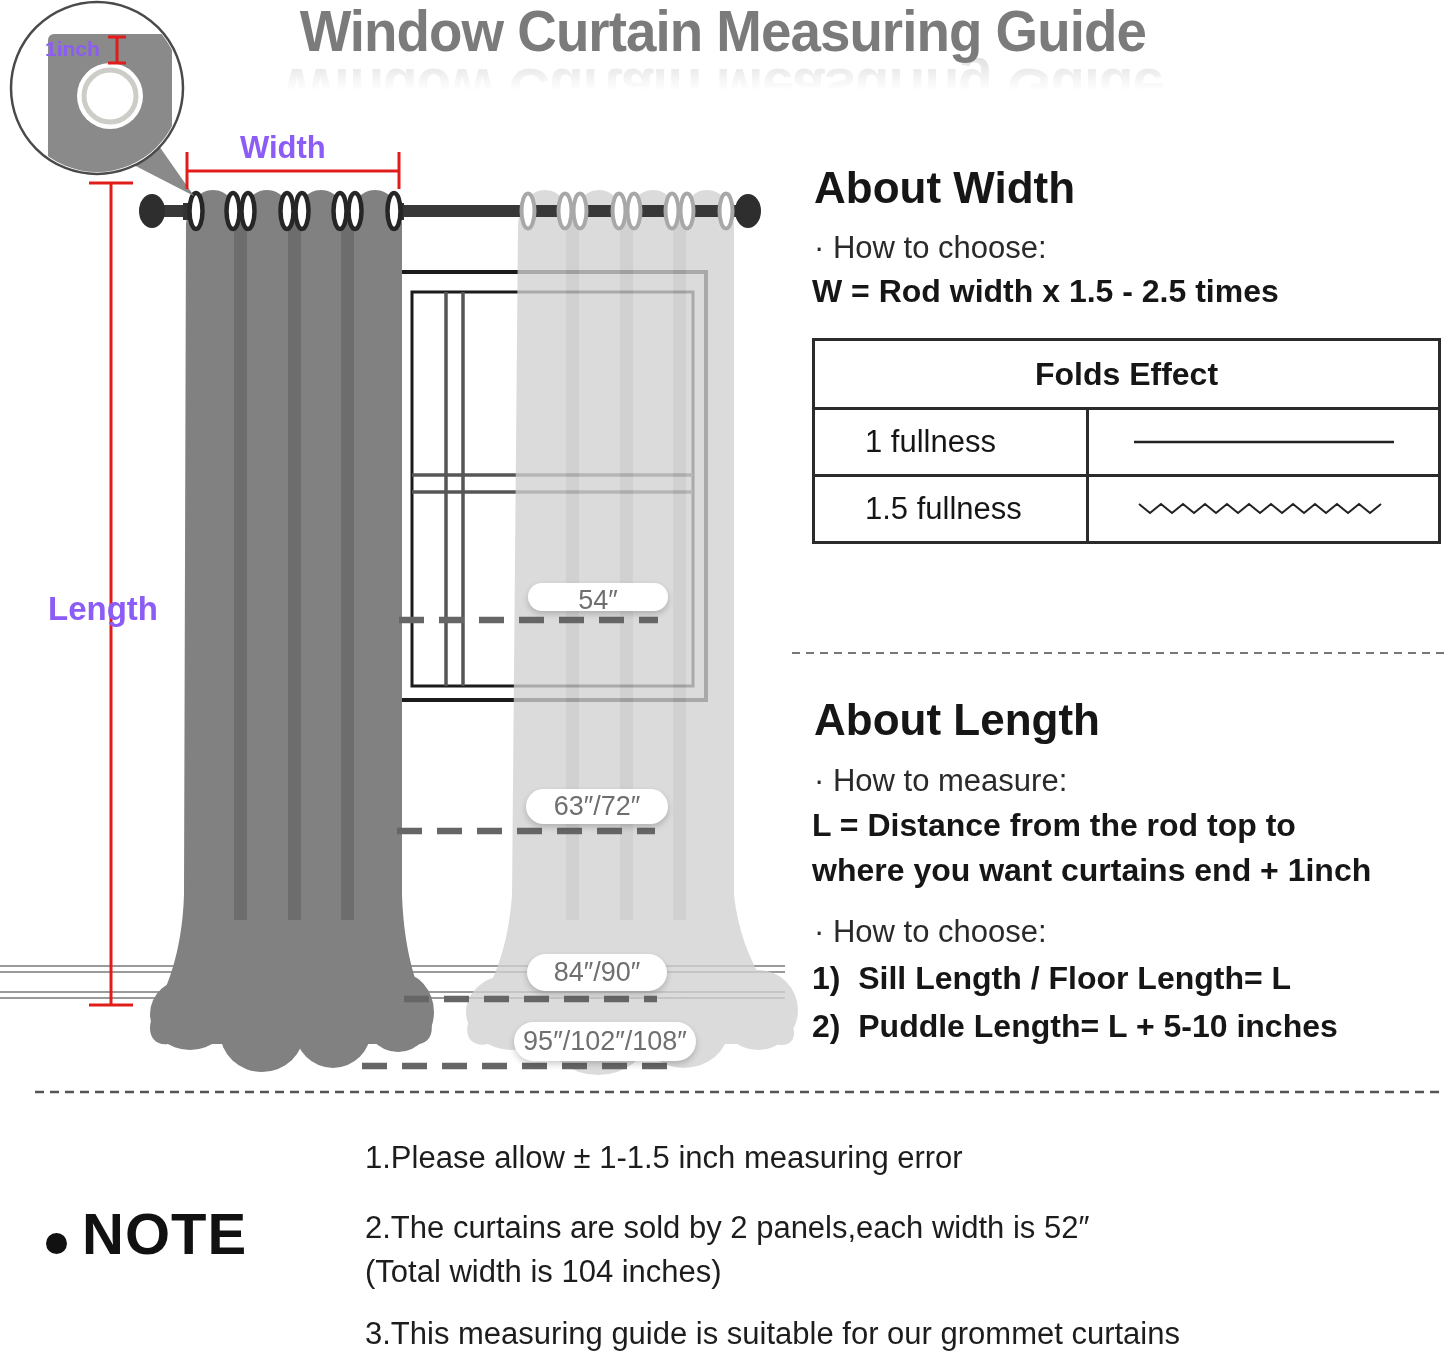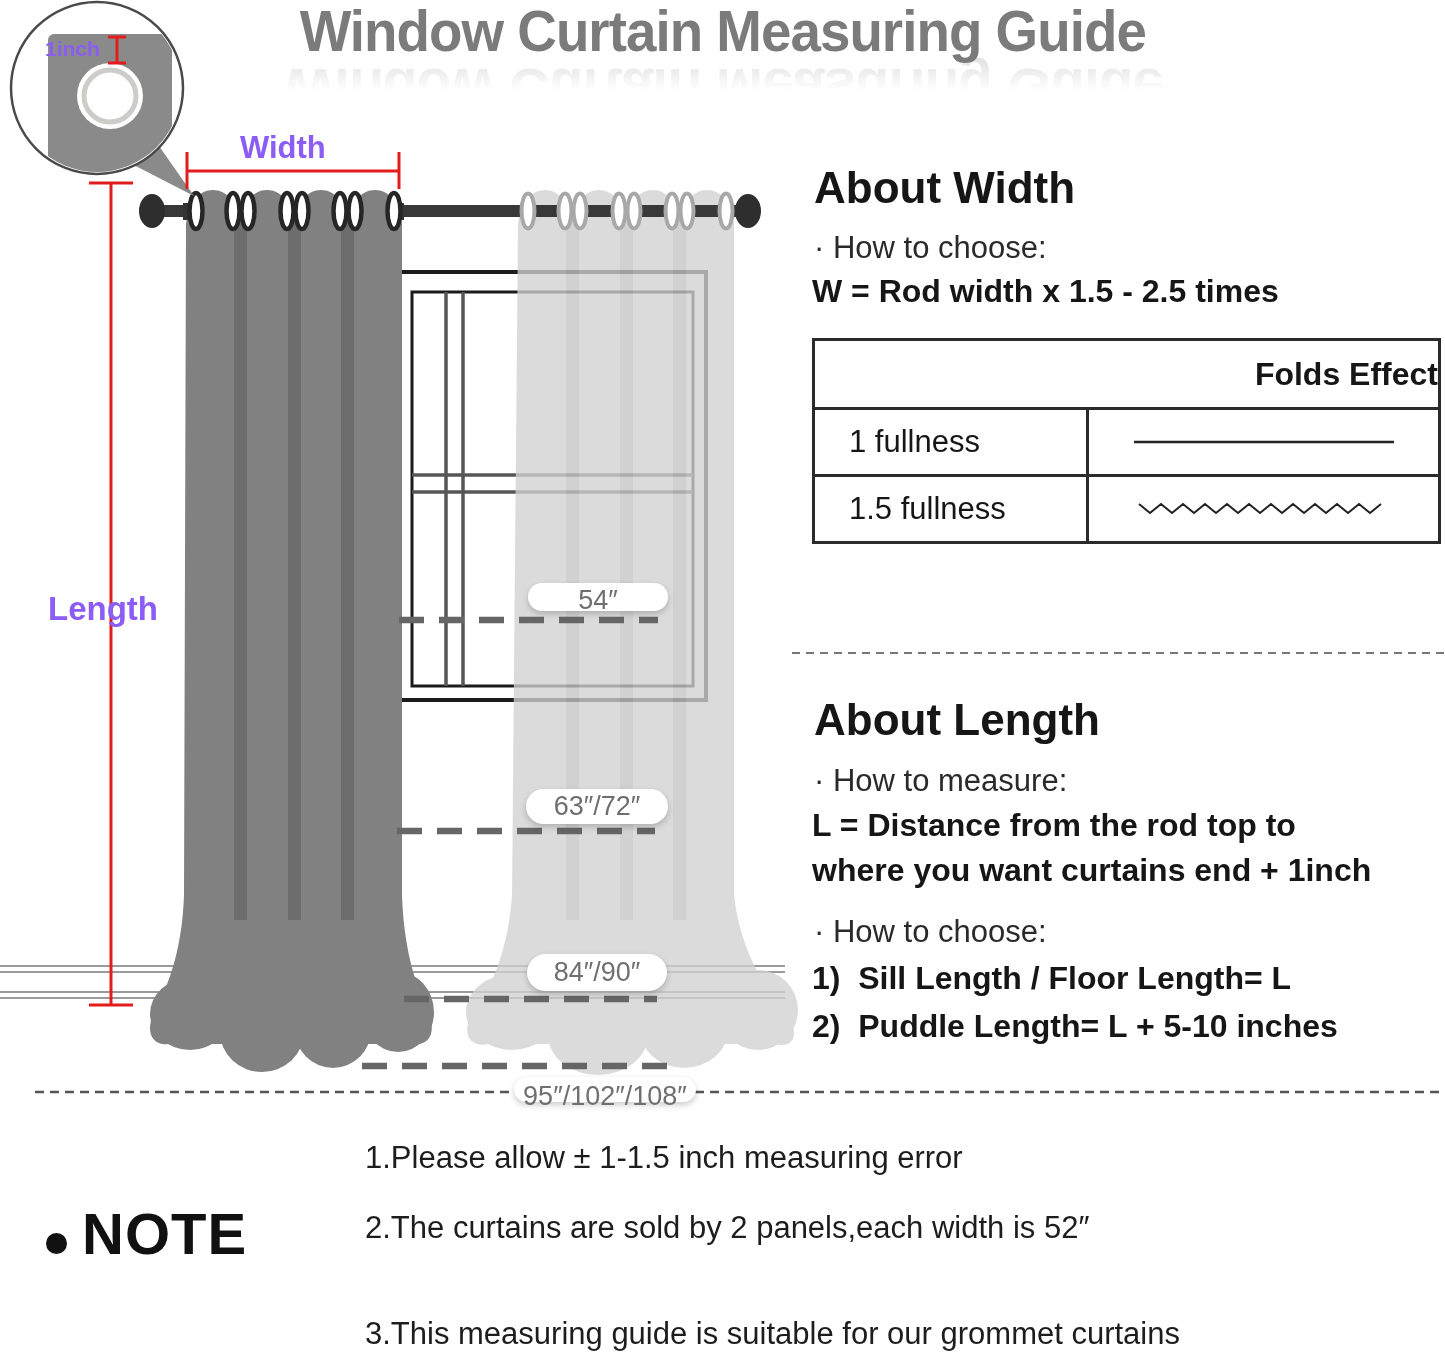--- a/index.html
+++ b/index.html
@@ -22,34 +22,34 @@
   .w-label{left:240px;top:130px;width:120px;text-align:left;font-size:31px;}
   .l-label{left:48px;top:590px;font-size:33px;}
   .inch-label{left:45px;top:37px;font-size:21px;}
 
   
   .pill{position:absolute;z-index:3;background:#fff;border-radius:20px;color:#6f6f6f;
     font-size:27px;text-align:center;box-shadow:0 3px 6px rgba(0,0,0,.20);}
   .pill-54{left:528px;top:583px;width:140px;height:28px;line-height:35px;}
   .pill-63{left:526px;top:789px;width:142px;height:35px;line-height:35px;}
   .pill-84{left:527px;top:954px;width:140px;height:37px;line-height:37px;}
-  .pill-95{left:514px;top:1077px;width:182px;height:25px;line-height:39px;}
+  .pill-95{left:514px;top:1022px;width:182px;height:39px;line-height:39px;}
 
   
   .h-big{font-size:44px;font-weight:bold;color:#161616;}
   .plain{font-size:31px;color:#2a2a2a;}
   .formula{font-size:32px;font-weight:bold;color:#161616;}
 
   .folds-table{position:absolute;left:812px;top:338px;width:629px;z-index:3;
     border:3px solid #2b2b2b;box-sizing:border-box;}
-  .ft-header{height:66px;line-height:66px;text-align:right;font-size:32px;font-weight:bold;
+  .ft-header{height:66px;line-height:66px;text-align:center;font-size:32px;font-weight:bold;
     color:#161616;border-bottom:3px solid #2b2b2b;}
   .ft-row{display:flex;height:64px;border-bottom:3px solid #2b2b2b;}
   .ft-row:last-child{border-bottom:none;}
-  .ft-label{width:44%;box-sizing:border-box;padding-left:34px;display:flex;align-items:center;
+  .ft-label{width:44%;box-sizing:border-box;padding-left:50px;display:flex;align-items:center;
     font-size:31px;color:#161616;border-right:3px solid #2b2b2b;}
   .ft-fold{width:56%;display:flex;align-items:center;justify-content:center;}
 
   
   .note-bullet{position:absolute;left:46px;top:1233px;width:21px;height:21px;border-radius:50%;
     background:#111;z-index:3;}
   .note-heading{left:82px;top:1200px;font-size:58px;font-weight:bold;color:#111;letter-spacing:1px;}
   .note-item{left:365px;font-size:31px;color:#1d1d1d;}
   .n1{top:1140px;} .n2{top:1210px;} .n2b{top:1254px;} .n3{top:1316px;}
 </style>
@@ -242,15 +242,16 @@
   <div class="txt plain" style="left:814px;top:763px;">· How to measure:</div>
   <div class="txt formula" style="left:812px;top:852px;">where you want curtains end + 1inch</div>
   <div class="txt plain" style="left:814px;top:914px;">· How to choose:</div>
   <div class="txt formula" style="left:812px;top:960px;">1)  Sill Length / Floor Length= L</div>
   <div class="txt formula" style="left:812px;top:1008px;">2)  Puddle Length= L + 5-10 inches</div>
 
   <div class="note-bullet"></div>
   <div class="txt note-heading">NOTE</div>
   <div class="txt note-item n1">1.Please allow ± 1-1.5 inch measuring error</div>
   <div class="txt note-item n2">2.The curtains are sold by 2 panels,each width is 52″</div>
+  <div class="txt note-item n2b">(Total width is 104 inches)</div>
   <div class="txt note-item n3">3.This measuring guide is suitable for our grommet curtains</div>
 
 </div>
 
 </body></html>

